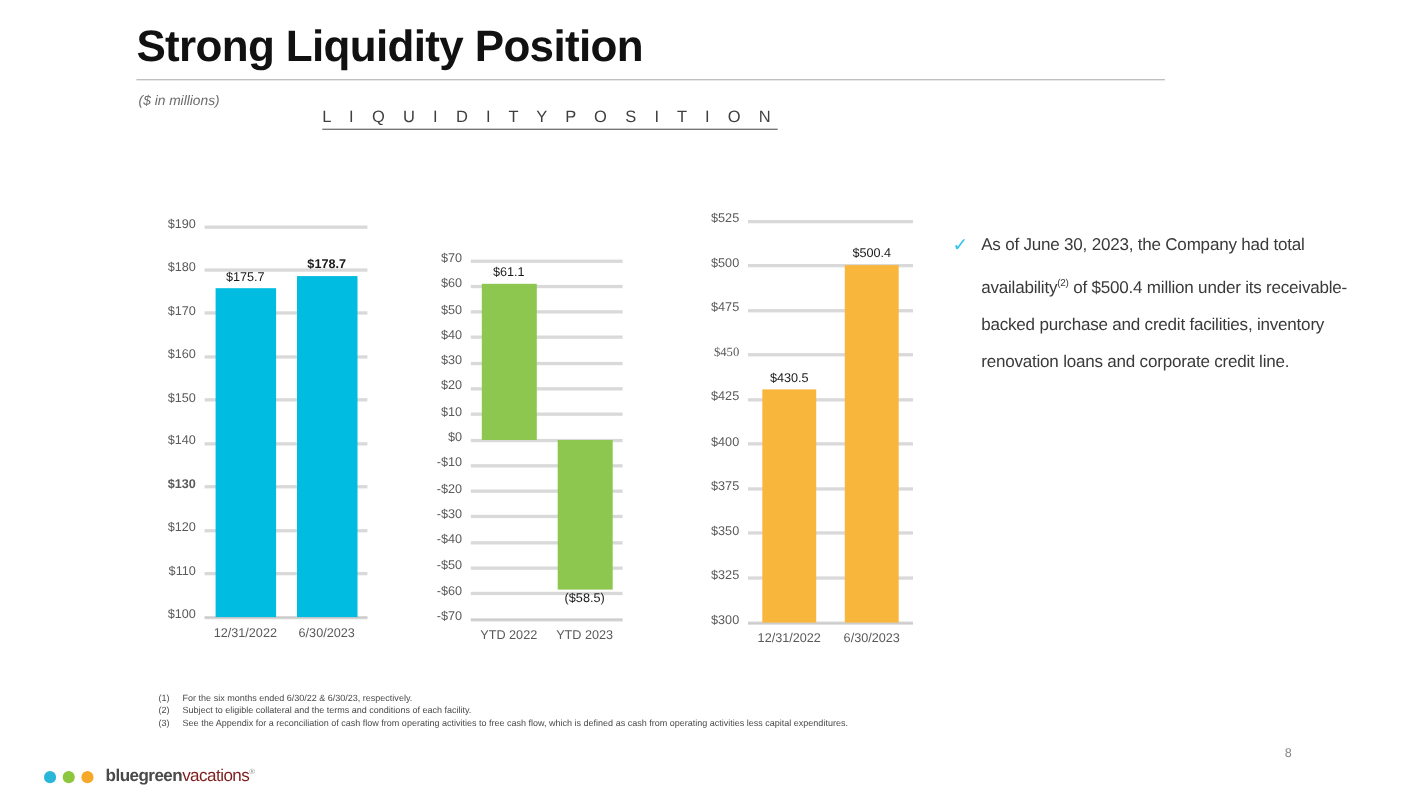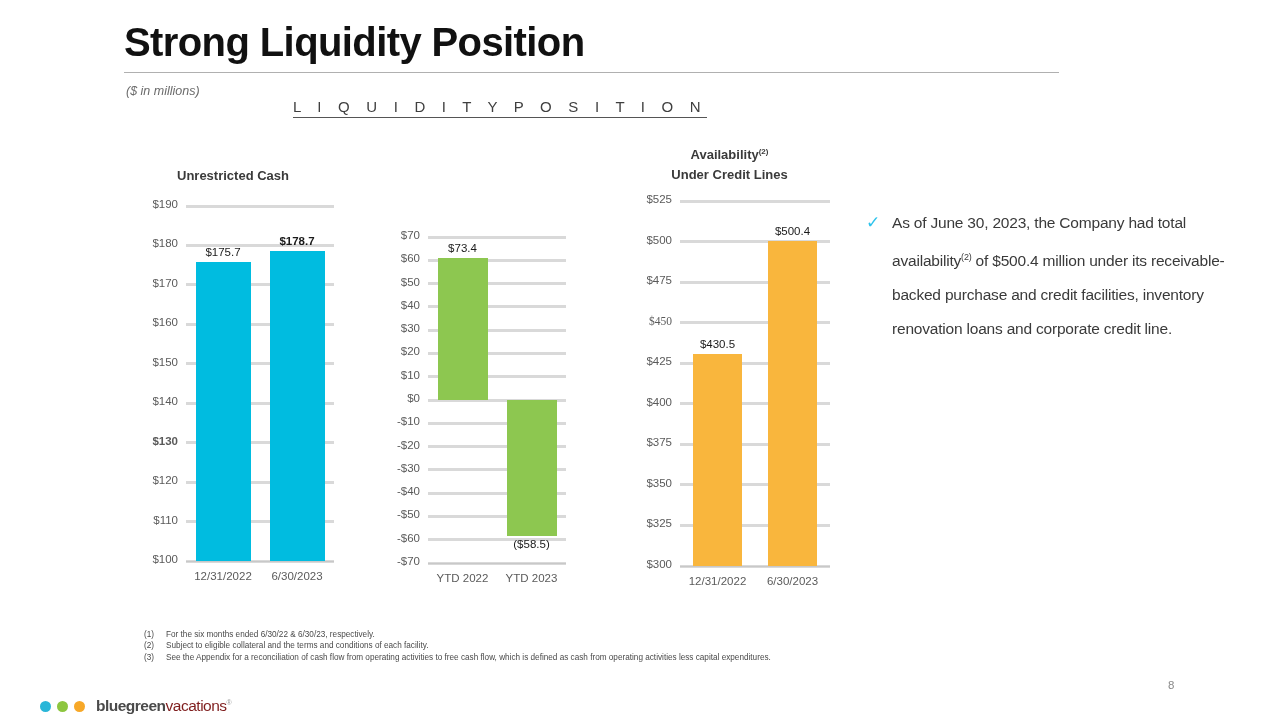--- a/index.html
+++ b/index.html
@@ -184,21 +184,20 @@
 </style>
 </head>
 <body>
 
 <div id="slide-title">Strong Liquidity Position</div>
 <div id="title-rule"></div>
 <div id="units-note">($ in millions)</div>
 <div id="section-header">L I Q U I D I T Y   P O S I T I O N</div>
 
 <div id="chart-0" class="chart" style="left:128px; top:162px; width:210px; height:430px;">
-    <div class="chart-title" style="top: 4px;">Unrestricted Cash</div>
     <div class="gridline" style="left: 58px; top: 42.5px; width: 148px; background: rgb(217, 217, 217);"></div>
     <div class="ytick" style="left: 0px; width: 50px; top: 36px;">$190</div>
     <div class="gridline" style="left: 58px; top: 81.9444px; width: 148px; background: rgb(217, 217, 217);"></div>
     <div class="ytick" style="left: 0px; width: 50px; top: 75.4444px;">$180</div>
     <div class="gridline" style="left: 58px; top: 121.389px; width: 148px; background: rgb(217, 217, 217);"></div>
     <div class="ytick" style="left: 0px; width: 50px; top: 114.889px;">$170</div>
     <div class="gridline" style="left: 58px; top: 160.833px; width: 148px; background: rgb(217, 217, 217);"></div>
     <div class="ytick" style="left: 0px; width: 50px; top: 154.333px;">$160</div>
     <div class="gridline" style="left: 58px; top: 200.278px; width: 148px; background: rgb(217, 217, 217);"></div>
     <div class="ytick" style="left: 0px; width: 50px; top: 193.778px;">$150</div>
@@ -246,28 +245,27 @@
     <div class="gridline" style="left: 48px; top: 329.643px; width: 138px; background: rgb(217, 217, 217);"></div>
     <div class="ytick" style="left: 0px; width: 40px; top: 323.143px;">-$40</div>
     <div class="gridline" style="left: 48px; top: 352.929px; width: 138px; background: rgb(217, 217, 217);"></div>
     <div class="ytick" style="left: 0px; width: 40px; top: 346.429px;">-$50</div>
     <div class="gridline" style="left: 48px; top: 376.214px; width: 138px; background: rgb(217, 217, 217);"></div>
     <div class="ytick" style="left: 0px; width: 40px; top: 369.714px;">-$60</div>
     <div class="gridline" style="left: 48px; top: 399.5px; width: 138px; background: rgb(217, 217, 217);"></div>
     <div class="ytick" style="left: 0px; width: 40px; top: 393px;">-$70</div>
     <div class="axisline" style="left: 48px; top: 401px; width: 138px;"></div>
     <div class="bar" style="left: 57.5px; top: 95.7243px; width: 50px; height: 142.276px; background: rgb(141, 199, 80);"></div>
-    <div class="bar-label" style="left: 37.5px; width: 90px; top: 79.7243px;">$73.4</div>
+    <div class="bar-label" style="left: 37.5px; width: 90px; top: 79.7243px;">$61.1</div>
     <div class="xtick" style="left: 32.5px; width: 100px; top: 410px;">YTD 2022</div>
     <div class="bar" style="left: 126.5px; top: 238px; width: 50px; height: 136.221px; background: rgb(141, 199, 80);"></div>
     <div class="bar-label" style="left: 106.5px; width: 90px; top: 376.221px;">($58.5)</div>
     <div class="xtick" style="left: 101.5px; width: 100px; top: 410px;">YTD 2023</div>
   </div>
 <div id="chart-2" class="chart" style="left:622px; top:142px; width:215px; height:450px;">
-    <div class="chart-title" style="top: 0px;">Availability<sup>(2)</sup><br>Under Credit Lines</div>
     <div class="gridline" style="left: 58px; top: 57.5px; width: 150px; background: rgb(217, 217, 217);"></div>
     <div class="ytick" style="left: 0px; width: 50px; top: 51px;">$525</div>
     <div class="gridline" style="left: 58px; top: 98.0556px; width: 150px; background: rgb(217, 217, 217);"></div>
     <div class="ytick" style="left: 0px; width: 50px; top: 91.5556px;">$500</div>
     <div class="gridline" style="left: 58px; top: 138.611px; width: 150px; background: rgb(217, 217, 217);"></div>
     <div class="ytick" style="left: 0px; width: 50px; top: 132.111px;">$475</div>
     <div class="gridline" style="left: 58px; top: 179.167px; width: 150px; background: rgb(217, 217, 217);"></div>
     <div class="ytick" style="left: 0px; width: 50px; top: 172.667px; font-family: Liberation Serif, serif;">$450</div>
     <div class="gridline" style="left: 58px; top: 219.722px; width: 150px; background: rgb(217, 217, 217);"></div>
     <div class="ytick" style="left: 0px; width: 50px; top: 213.222px;">$425</div>

